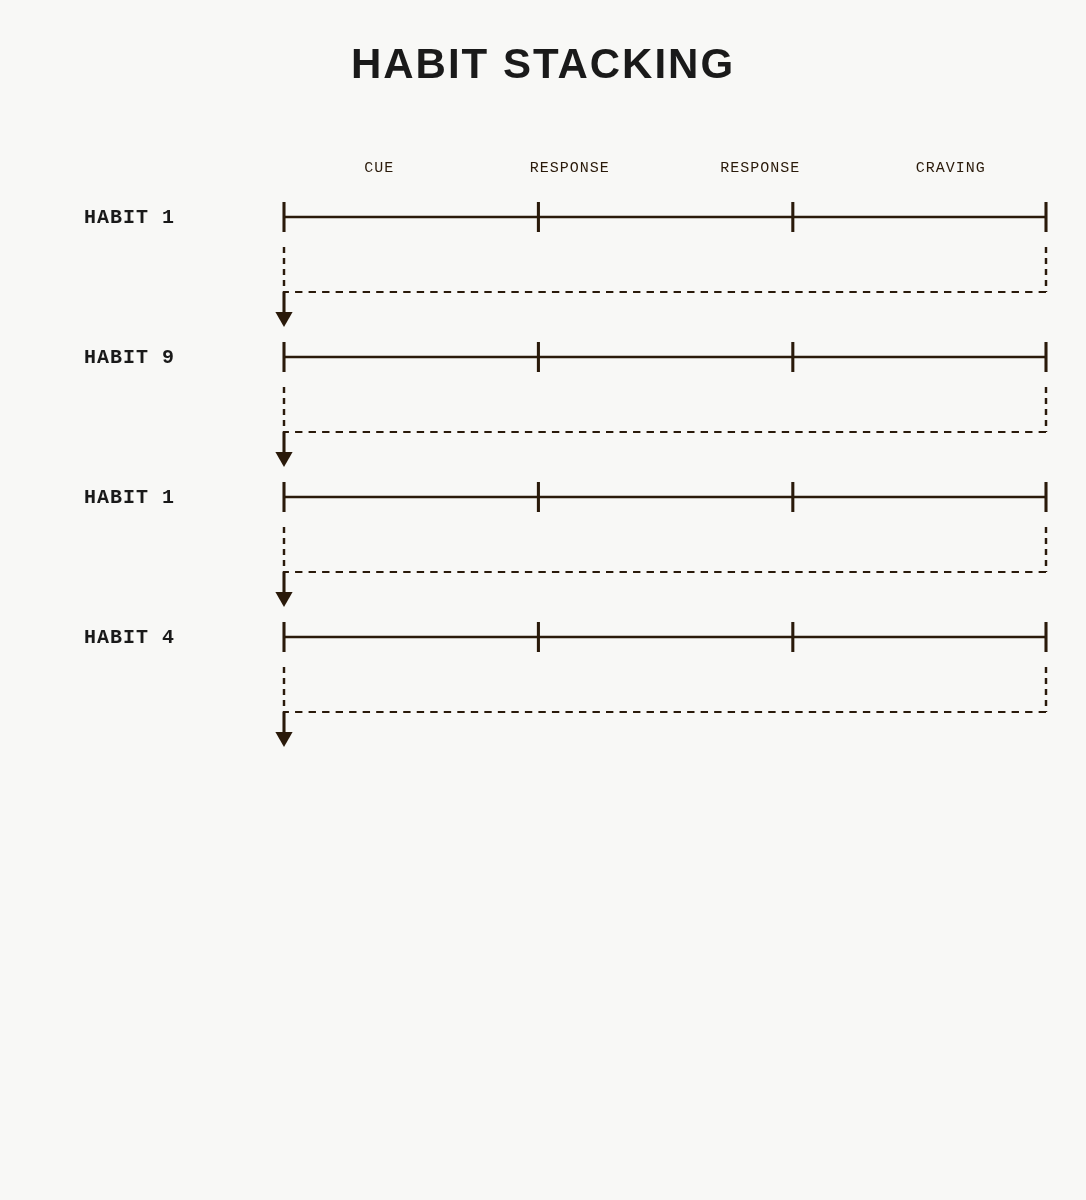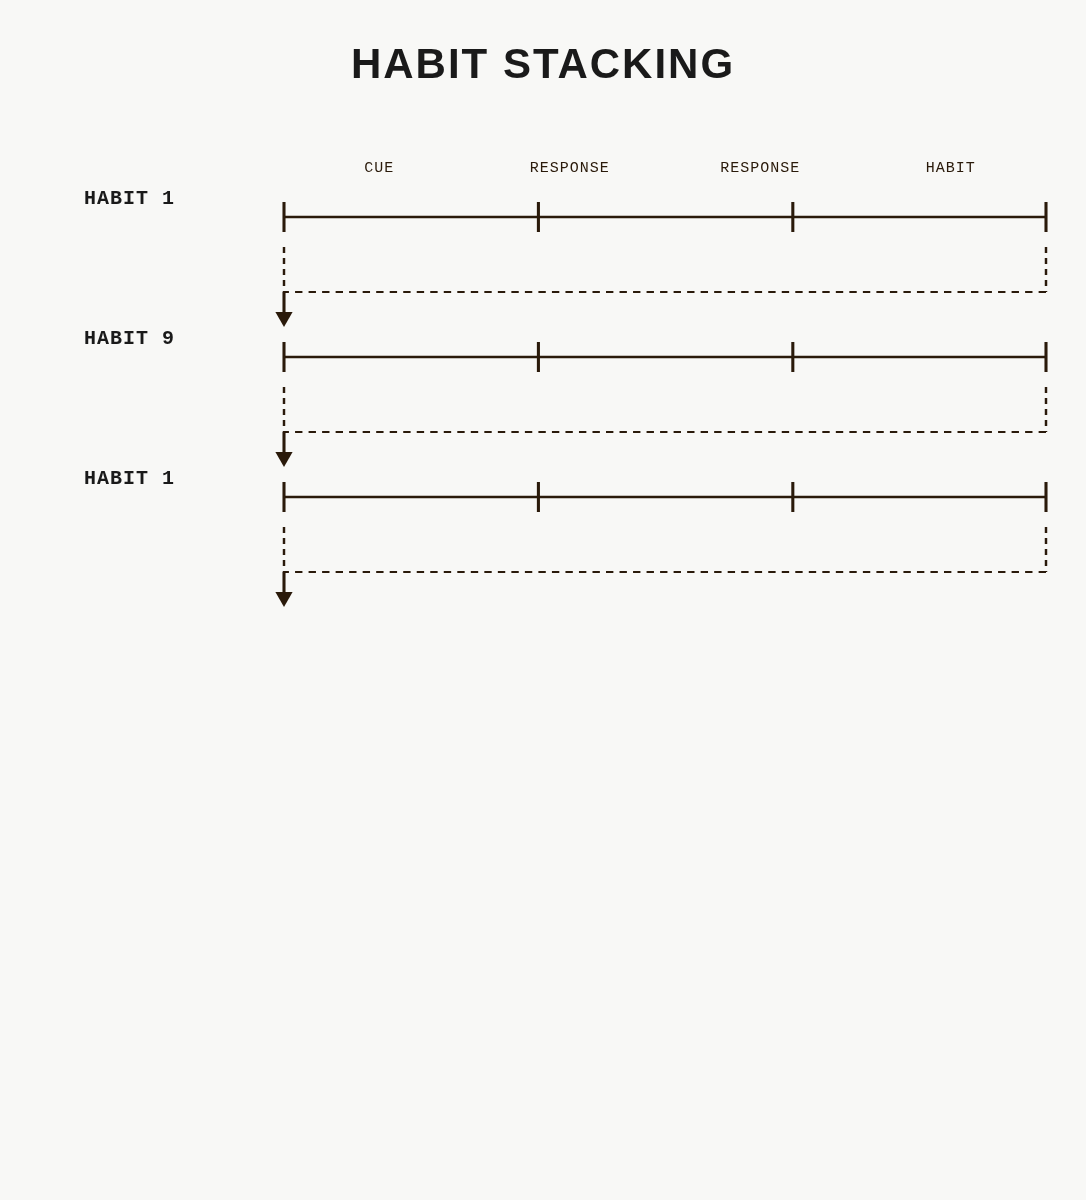--- a/index.html
+++ b/index.html
@@ -46,20 +46,21 @@
     }
 
     
     .habit-block {
       position: relative;
       margin-bottom: 0;
     }
 
     .habit-row {
       display: flex;
+      align-items: center;
       height: 60px;
     }
 
     .habit-label {
       width: 200px;
       font-size: 20px;
       font-weight: bold;
       font-family: 'Courier New', Courier, monospace;
       color: #1a1a1a;
       letter-spacing: 1px;
@@ -109,21 +110,21 @@
 <body>
 
 <div class="page-title">HABIT STACKING</div>
 
 <div class="diagram-container">
 
   <div class="col-headers">
     <div class="col-header">CUE</div>
     <div class="col-header">RESPONSE</div>
     <div class="col-header">RESPONSE</div>
-    <div class="col-header">HABIT</div>
+    <div class="col-header">CRAVING</div>
   </div>
 
   <div class="habit-block">
     <div class="habit-row">
       <div class="habit-label">HABIT 1</div>
       <div class="timeline">
         <svg viewBox="0 0 620 60" preserveAspectRatio="none">
 
           <line x1="0" y1="30" x2="620" y2="30" stroke="#2a1a0a" stroke-width="2.5"></line>
 
@@ -196,14 +197,38 @@
       <svg viewBox="0 0 620 80" preserveAspectRatio="none">
         <line x1="620" y1="0" x2="620" y2="45" stroke="#2a1a0a" stroke-width="2" stroke-dasharray="6,5"></line>
         <line x1="620" y1="45" x2="0" y2="45" stroke="#2a1a0a" stroke-width="2" stroke-dasharray="6,5"></line>
         <line x1="0" y1="0" x2="0" y2="45" stroke="#2a1a0a" stroke-width="2" stroke-dasharray="6,5"></line>
         <line x1="0" y1="45" x2="0" y2="72" stroke="#2a1a0a" stroke-width="2.5"></line>
         <polygon points="0,80 -7,65 7,65" fill="#2a1a0a"></polygon>
       </svg>
     </div>
   </div>
 
+  <div class="habit-block">
+    <div class="habit-row">
+      <div class="habit-label">HABIT 4</div>
+      <div class="timeline">
+        <svg viewBox="0 0 620 60" preserveAspectRatio="none">
+          <line x1="0" y1="30" x2="620" y2="30" stroke="#2a1a0a" stroke-width="2.5"></line>
+          <line x1="0" y1="15" x2="0" y2="45" stroke="#2a1a0a" stroke-width="2.5"></line>
+          <line x1="207" y1="15" x2="207" y2="45" stroke="#2a1a0a" stroke-width="2.5"></line>
+          <line x1="414" y1="15" x2="414" y2="45" stroke="#2a1a0a" stroke-width="2.5"></line>
+          <line x1="620" y1="15" x2="620" y2="45" stroke="#2a1a0a" stroke-width="2.5"></line>
+        </svg>
+      </div>
+    </div>
+
+    <div class="connector-last">
+      <svg viewBox="0 0 620 80" preserveAspectRatio="none">
+        <line x1="620" y1="0" x2="620" y2="45" stroke="#2a1a0a" stroke-width="2" stroke-dasharray="6,5"></line>
+        <line x1="620" y1="45" x2="0" y2="45" stroke="#2a1a0a" stroke-width="2" stroke-dasharray="6,5"></line>
+        <line x1="0" y1="0" x2="0" y2="45" stroke="#2a1a0a" stroke-width="2" stroke-dasharray="6,5"></line>
+        <line x1="0" y1="45" x2="0" y2="72" stroke="#2a1a0a" stroke-width="2.5"></line>
+        <polygon points="0,80 -7,65 7,65" fill="#2a1a0a"></polygon>
+      </svg>
+    </div>
+  </div>
 
 </div>
 
 </body></html>

